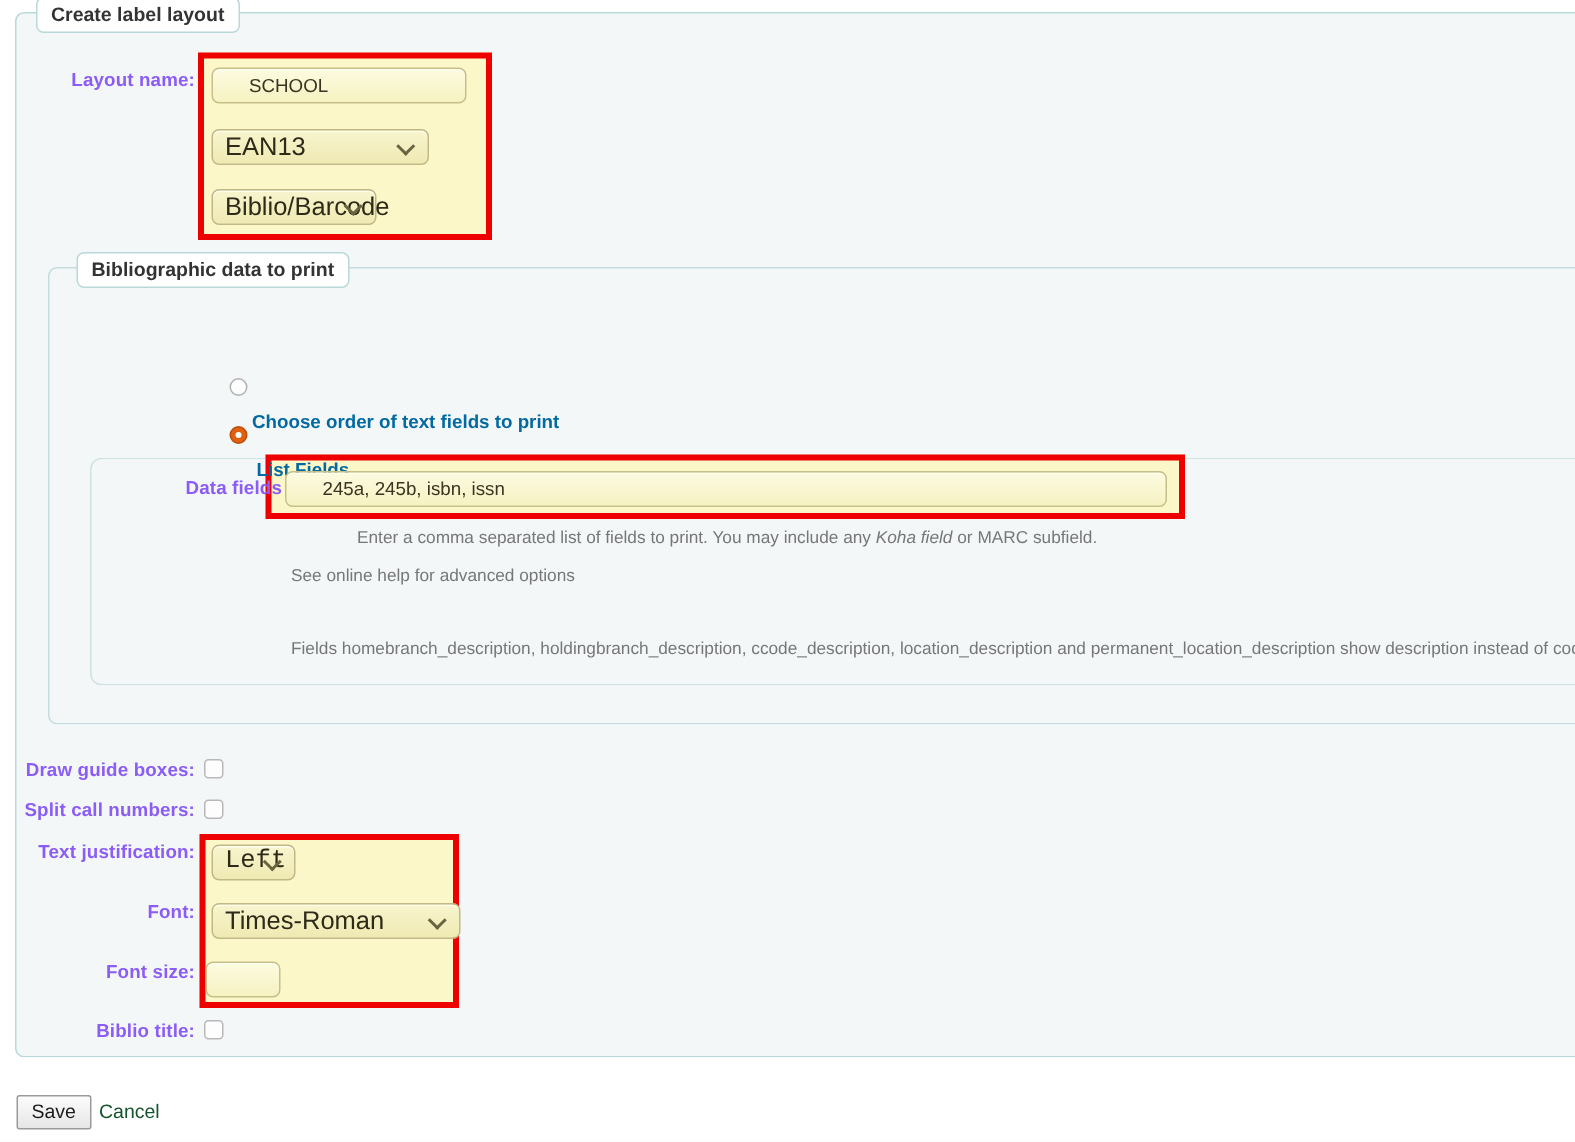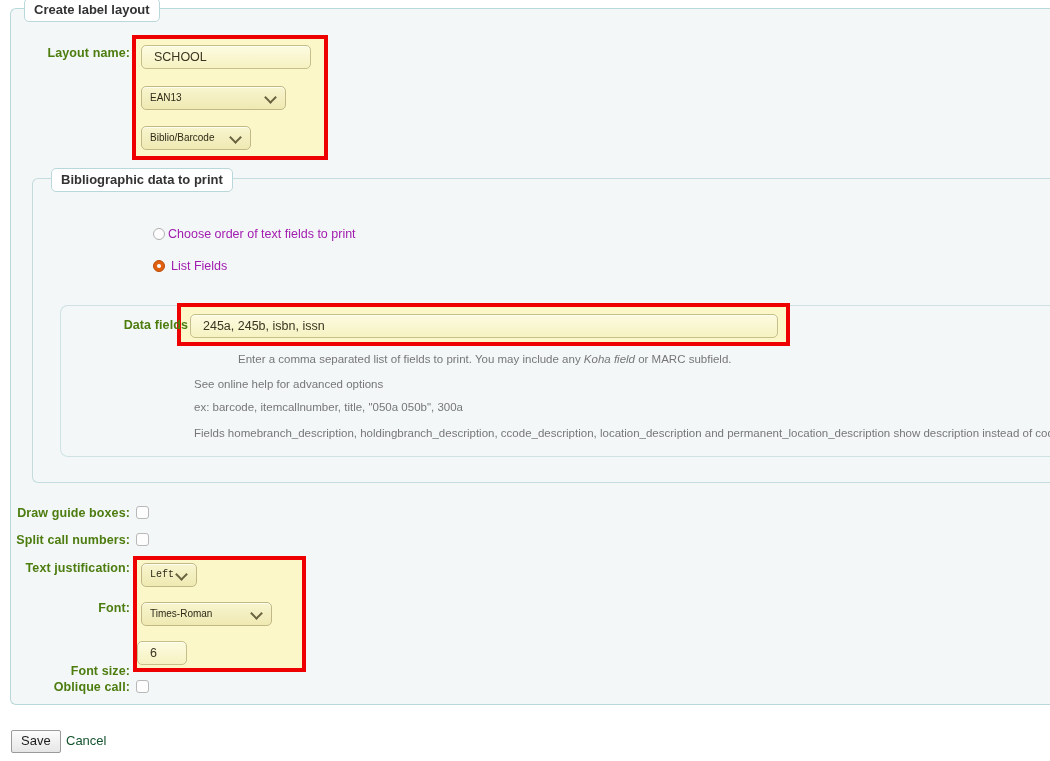--- a/index.html
+++ b/index.html
@@ -38,46 +38,46 @@
     line-height: 1;
     white-space: nowrap;
   }
   .legend-outer { left: 13px; top: -11px; }
 
   
   .row { position: absolute; display: flex; align-items: flex-start; }
   .lbl {
     font-weight: bold;
     font-size: 12.5px;
-    color: #4d7c0f;
+    color: #8b5cf6;
     text-align: right;
     line-height: 15px;
     letter-spacing: 0.1px;
   }
 
   
   .inp {
     background: linear-gradient(#fcfbe0, #f6f2c2);
     border: 1px solid #c6bf8a;
     border-radius: 5px;
     color: #3a3522;
     font-family: "Liberation Sans", sans-serif;
     font-size: 12.5px;
-    padding: 4px 12px;
+    padding: 4px 24px;
     outline: none;
     height: 24px;
     box-shadow: inset 0 1px 0 #fffff0;
   }
   .sel {
     position: relative;
     background: linear-gradient(#f8f5cf, #efe9b2);
     border: 1px solid #c1b885;
     border-radius: 5px;
     color: #2e2a18;
-    font-size: 10px;
+    font-size: 17px;
     height: 24px;
     line-height: 22px;
     padding: 0 12px 0 8px;
     display: inline-block;
     white-space: nowrap;
     box-shadow: inset 0 1px 0 #fffff0;
     cursor: pointer;
   }
   .sel .chev {
     position: absolute;
@@ -124,25 +124,26 @@
   }
   .radio.checked::after {
     content: "";
     position: absolute;
     left: 3px; top: 3px;
     width: 4px; height: 4px;
     border-radius: 50%;
     background: #ffffff;
   }
   .radio-label {
-    font-weight: normal;
+    font-weight: bold;
     font-size: 12.5px;
-    color: #a21caf;
+    color: #0369a1;
     margin-left: 3px;
     white-space: nowrap;
+    margin-top: 47px;
   }
 
   
   .hl {
     position: absolute;
     border: 4px solid #ee0000;
     background: #fbf7c9;
     z-index: 1;
   }
 
@@ -244,21 +245,20 @@
 
   <div class="hl" style="left:177px; top:303px; width:613px; height:43px;"></div>
 
   <div class="row" style="left:60px; top:318px; width:128px; justify-content:flex-end; z-index:2;">
     <span class="lbl">Data fields</span>
   </div>
   <input class="inp" style="position: absolute; left: 190px; top: 314px; width: 588px; z-index: 2;" value="245a, 245b, isbn, issn">
 
   <div class="help" style="left:194px; top:352px;margin-left:44px;"><span>Enter a comma separated list of fields to print. You may include any </span><em>Koha field</em><span> or MARC subfield.</span></div>
   <div class="help" style="left:194px; top:377px;">See online help for advanced options</div>
-  <div class="help" style="left:194px; top:400px;">ex: barcode, itemcallnumber, title, "050a 050b", 300a</div>
   <div class="help" style="left:194px; top:426px;">Fields homebranch_description, holdingbranch_description, ccode_description, location_description and permanent_location_description show description instead of code.</div>
 
   <div class="row" style="left:10px; top:506px; width:120px; justify-content:flex-end;">
     <span class="lbl">Draw guide boxes:</span>
   </div>
   <span class="cbx" style="position:absolute; left:136px; top:506px;"></span>
 
   <div class="row" style="left:10px; top:533px; width:120px; justify-content:flex-end;">
     <span class="lbl">Split call numbers:</span>
   </div>
@@ -270,31 +270,31 @@
     <span class="lbl">Text justification:</span>
   </div>
   <div class="sel" style="position:absolute; left:141px; top:563px; width:56px; z-index:2;font-family:Liberation Mono, monospace;">
     <span>Left</span>
     <span class="chev"></span>
   </div>
 
   <div class="row" style="left:10px; top:601px; width:120px; justify-content:flex-end; z-index:2;">
     <span class="lbl">Font:</span>
   </div>
-  <div class="sel" style="position:absolute; left:141px; top:602px; width:131px; z-index:2;">
+  <div class="sel" style="position:absolute; left:141px; top:602px; width:166px; z-index:2;">
     <span>Times-Roman</span>
     <span class="chev"></span>
   </div>
 
-  <div class="row" style="left:10px; top:641px; width:120px; justify-content:flex-end; z-index:2;margin-top:23px;">
+  <div class="row" style="left:10px; top:641px; width:120px; justify-content:flex-end; z-index:2;">
     <span class="lbl">Font size:</span>
   </div>
   <input class="inp" style="position: absolute; left: 137px; top: 641px; width: 50px; z-index: 2;" value="6">
 
   <div class="row" style="left:10px; top:680px; width:120px; justify-content:flex-end;">
-    <span class="lbl">Oblique call:</span>
+    <span class="lbl">Biblio title:</span>
   </div>
   <span class="cbx" style="position:absolute; left:136px; top:680px;"></span>
 
   <button class="btn-save">Save</button>
   <a class="link-cancel">Cancel</a>
 
 </div>
 
 </body></html>

